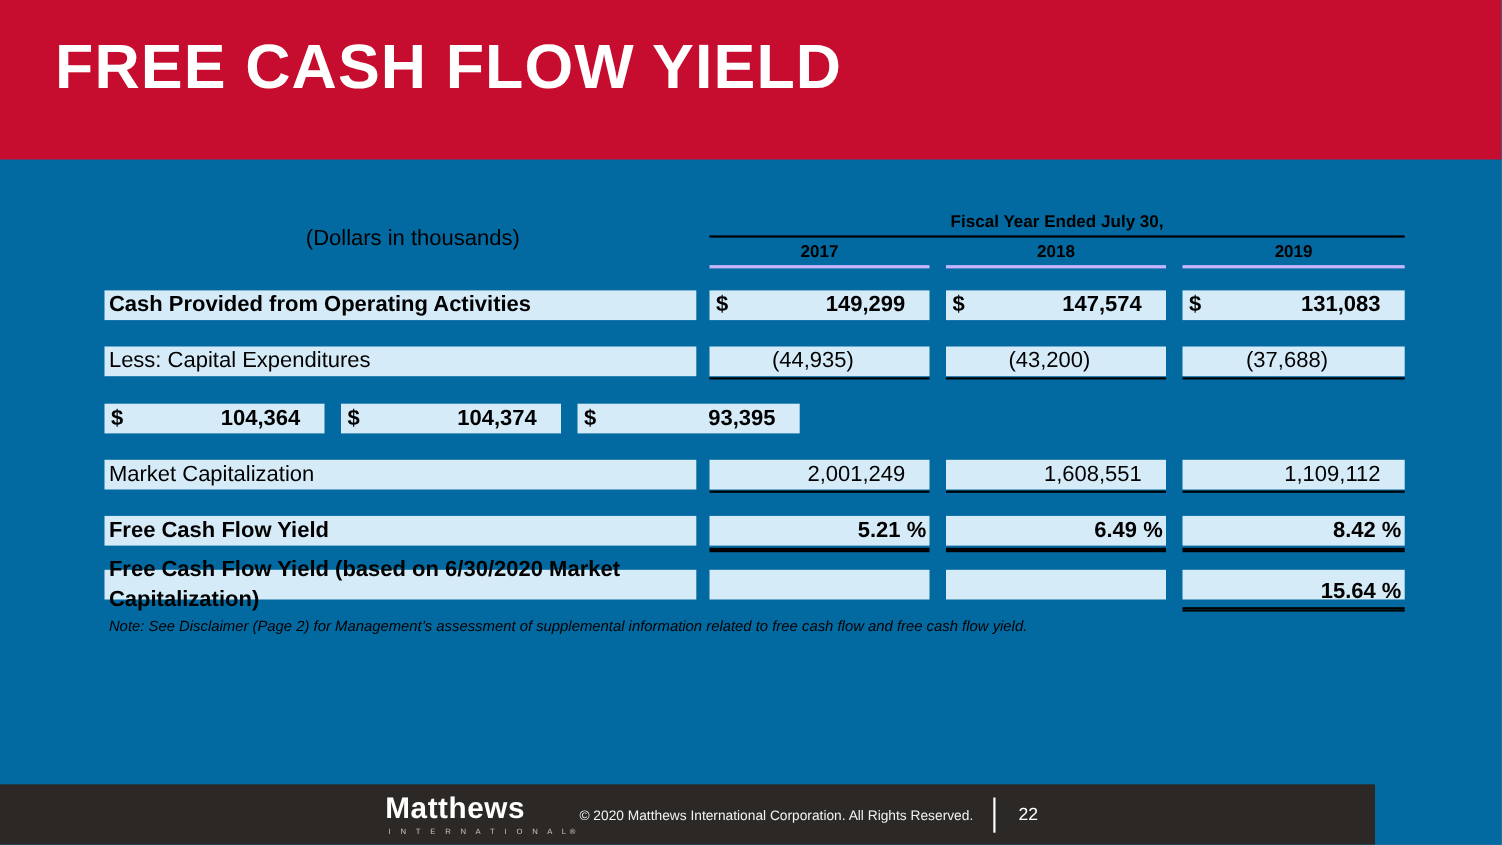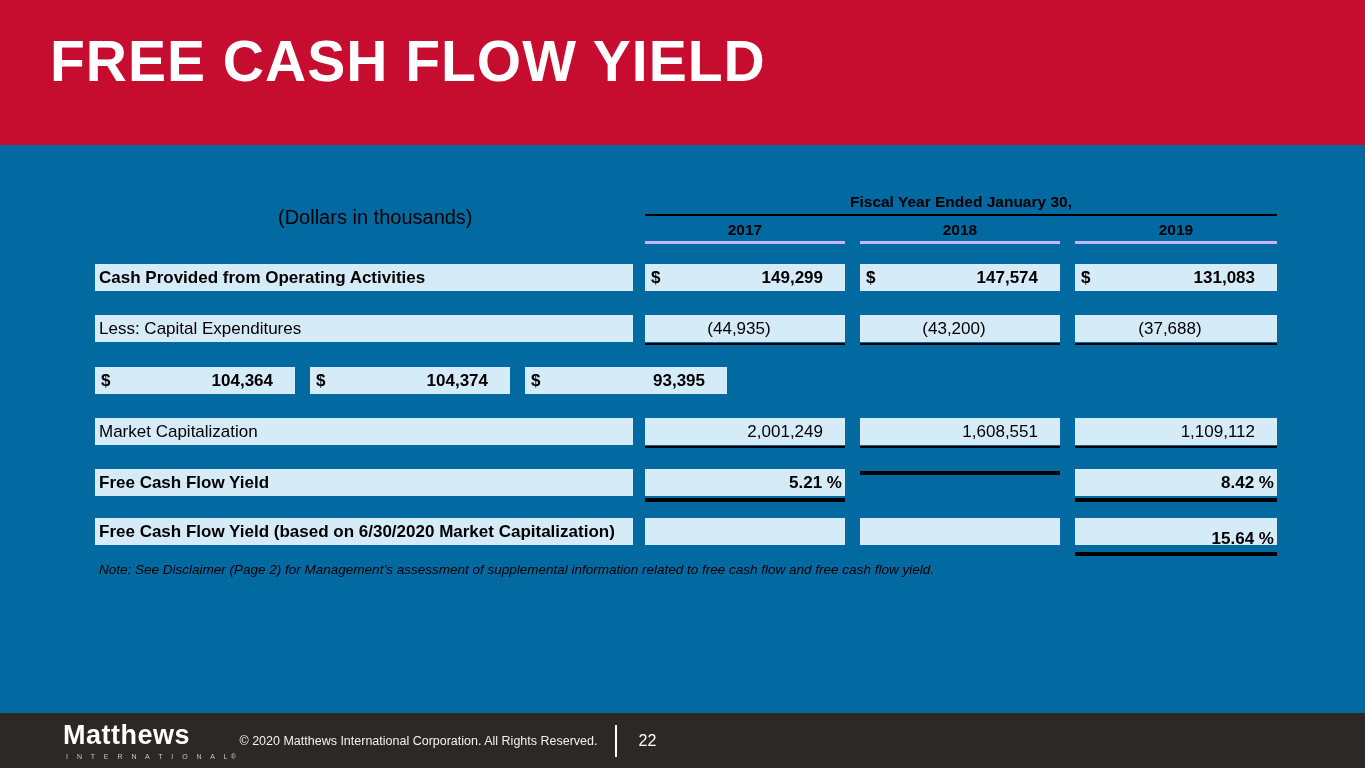--- a/index.html
+++ b/index.html
@@ -30,21 +30,21 @@
   .years { position:absolute; left:645px; top:221px; width:632px; display:flex; }
   .year {
     text-align:center; font-weight:bold; font-size:15.5px;
     border-bottom:3px solid #c4b5fd; padding-bottom:2px;
   }
   .year.c1 { width:200px; margin-right:15px; }
   .year.c2 { width:200px; margin-right:15px; }
   .year.c3 { width:202px; }
 
   
-  .row { position:absolute; left:95px; width:1182px; display:flex; font-size:17px; }
+  .row { position:absolute; left:95px; width:1182px; display:flex; font-size:20px; }
   .r1 { top:264px; } .r2 { top:315px; } .r3 { top:367px; }
   .r4 { top:418px; } .r5 { top:469px; } .r6 { top:518px; }
 
   .cell { display:flex; flex-direction:column; }
   .cell.label { width:538px; margin-right:12px; }
   .cell.v1 { width:200px; margin-right:15px; }
   .cell.v2 { width:200px; margin-right:15px; }
   .cell.v3 { width:202px; }
 
   .band {
@@ -64,43 +64,43 @@
 
   
   .r6 .num { position:relative; top:7px; }
   .r6 .rule-double { margin-top:7px; }
 
   
   .note { position:absolute; left:99px; top:562px; font-style:italic; font-size:13.5px; }
 
   
   .footer {
-    position:absolute; left:0; top:713px; width:1365px; height:55px; background:var(--dark);
-    display:flex; align-items:center; justify-content:flex-start;
+    position:absolute; left:0; top:713px; width:1250px; height:55px; background:var(--dark);
+    display:flex; align-items:center; justify-content:center;
     padding:0 14px 0 63px; color:#fff;
   }
   .logo { display:flex; flex-direction:column; line-height:1; }
   .logo-main { font-size:27px; font-weight:bold; color:#fff; letter-spacing:0.5px; }
   .logo-sub { font-size:7px; letter-spacing:3.5px; color:#c9c7c5; margin-top:4px; padding-left:3px; }
   .footer-right { display:flex; align-items:center; }
   .copyright { font-size:12.5px; color:#f2f2f2; }
   .page-divider { width:2px; height:32px; background:#fff; margin:0 16px 0 18px; }
   .page-number { font-size:16px; color:#fff; width:28px; text-align:center; }
 </style>
 </head>
 <body>
 
 <div class="slide">
 
   <div class="banner">
     <div class="title">FREE CASH FLOW YIELD</div>
   </div>
 
   <div class="units-label">(Dollars in thousands)</div>
-  <div class="fy-header">Fiscal Year Ended January 30,</div>
+  <div class="fy-header">Fiscal Year Ended July 30,</div>
   <div class="years">
     <div class="year c1">2017</div>
     <div class="year c2">2018</div>
     <div class="year c3">2019</div>
   </div>
 
   <div class="row r1 boldrow">
     <div class="cell label">
         <div class="band">Cash Provided from Operating Activities</div>
       </div>
@@ -197,20 +197,23 @@
     <div class="cell label">
         <div class="band">Free Cash Flow Yield</div>
       </div>
     <div class="cell v1">
         <div class="band">
           <span class="num pct">5.21 %</span>
         </div>
         <div class="rule-double"></div>
       </div>
     <div class="cell v2">
+        <div class="band">
+          <span class="num pct">6.49 %</span>
+        </div>
         <div class="rule-double"></div>
       </div>
     <div class="cell v3">
         <div class="band">
           <span class="num pct">8.42 %</span>
         </div>
         <div class="rule-double"></div>
       </div>
   </div>
 

